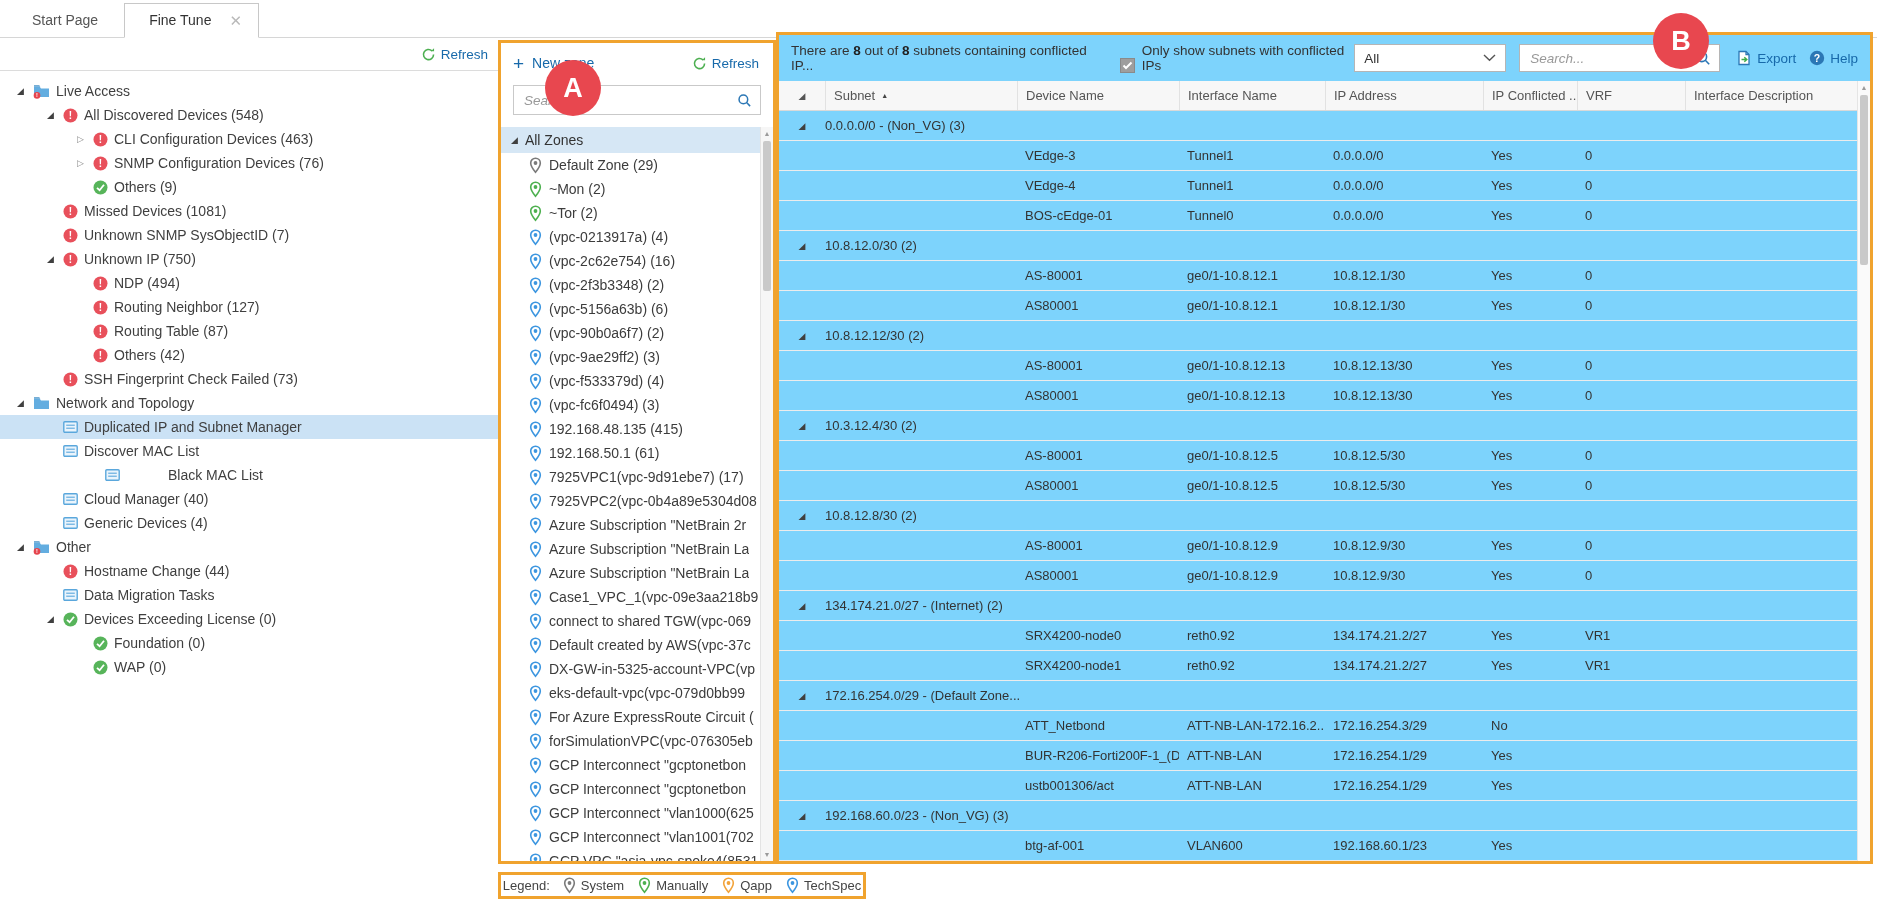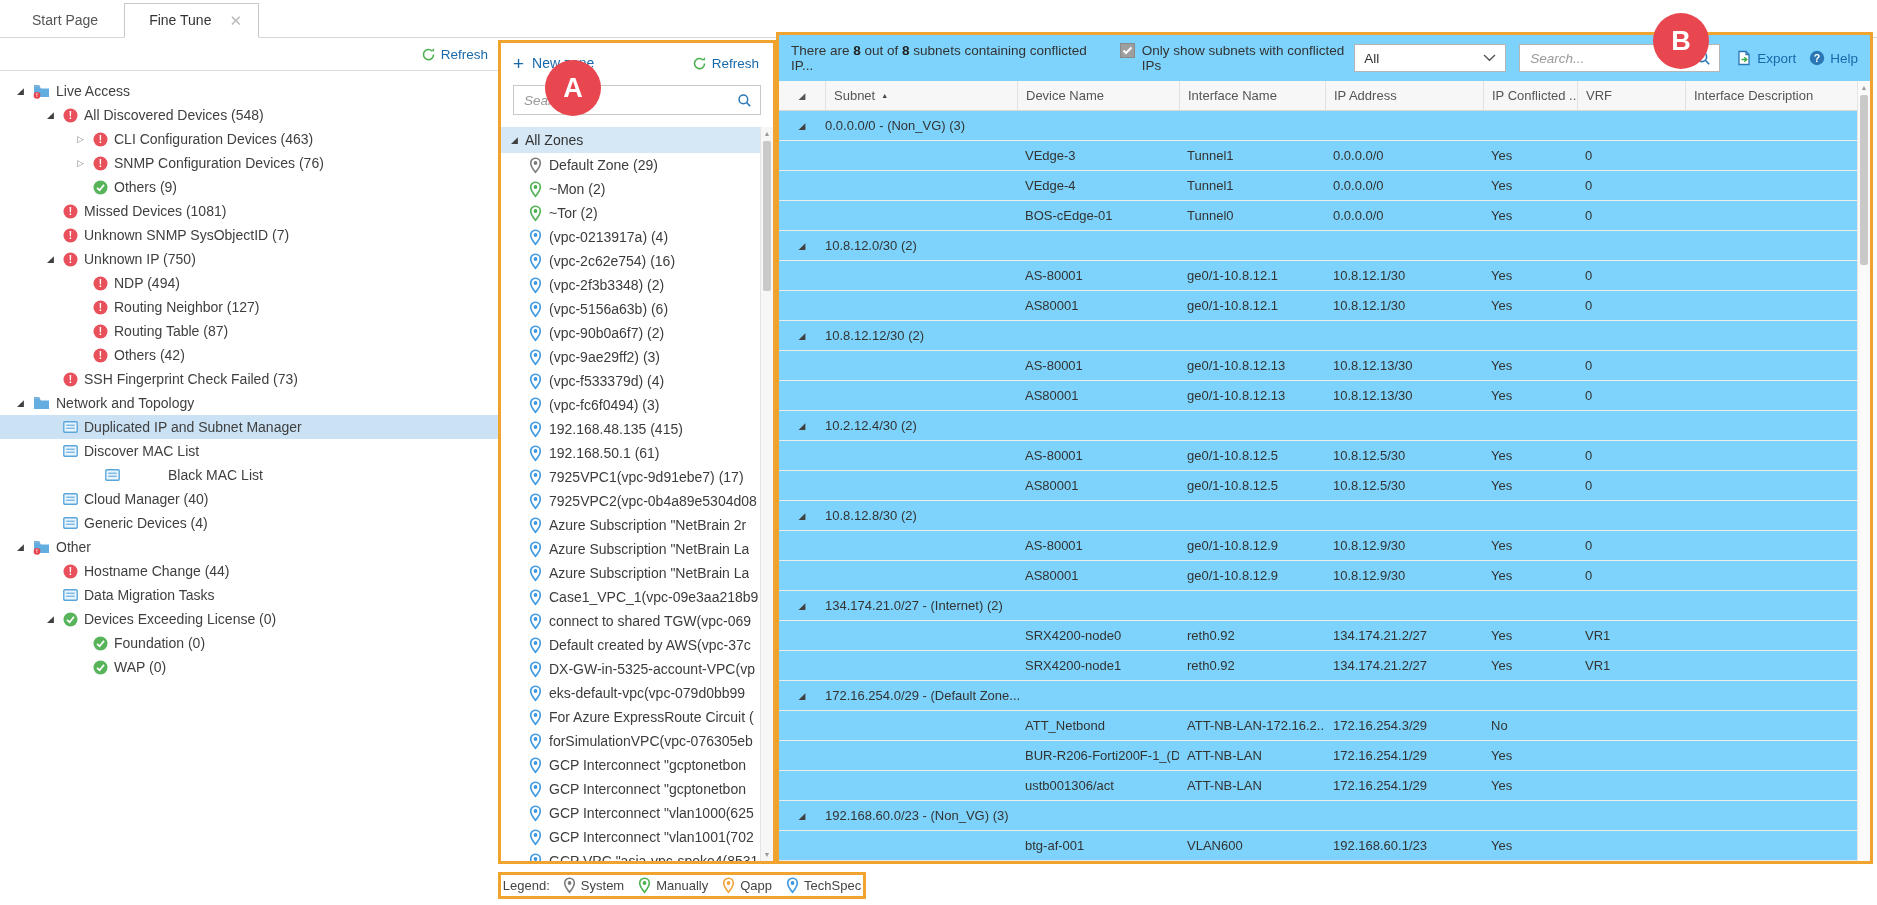--- a/index.html
+++ b/index.html
@@ -42,21 +42,21 @@
   .allzones { height:26px; background:#d6e7f5; display:flex; align-items:center; gap:7px; padding-left:10px; margin-right:13px; color:#333; }
   .zrow { height:24px; display:flex; align-items:center; gap:7px; padding-left:28px; margin-right:13px; white-space:nowrap; overflow:hidden; color:#3c3c3c; }
   .zrow .zlabel { overflow:hidden; white-space:nowrap; }
   
   .vscroll { position:absolute; right:0; top:0; bottom:0; width:13px; background:#f6f6f6; border-left:1px solid #e3e3e3; }
   .sarrow { height:13px; display:flex; align-items:center; justify-content:center; font-size:7px; color:#9a9a9a; }
   .sthumb { position:absolute; left:2px; right:2px; background:#c9c9c9; border-radius:2px; }
   
   .btoolbar { height:46px; display:flex; align-items:center; padding:0 12px; font-size:13.5px; color:#333; flex:0 0 46px; }
   .summary b { color:#222; }
-  .cbgroup { display:flex; align-items:flex-start; gap:7px; margin-left:26px; }
+  .cbgroup { display:flex; align-items:flex-end; gap:7px; margin-left:26px; }
   .checkbox { width:15px; height:15px; background:#9e9e9e; border:1px solid #8a8a8a; display:inline-flex; align-items:center; justify-content:center; }
   .spacer { flex:1; }
   .dropdown { width:160px; height:28px; border:1px solid #b5b5b5; display:flex; align-items:center; padding:0 9px; color:#333; background:#fff; }
   .dropdown .chev { margin-left:auto; }
   .bsearch { width:212px; height:28px; border:1px solid #b5b5b5; display:flex; align-items:center; padding:0 8px; margin-left:13px; background:#fff; }
   .bsearch input { border:0; outline:0; flex:1; width:100%; font-family:"Liberation Sans",sans-serif; font-size:13.5px; font-style:italic; color:#555; }
   .bsearch input::placeholder { color:#999; font-style:italic; }
   .blink { margin-left:16px; }
   
   .tablewrap { position:relative; flex:1; overflow:hidden; }
@@ -853,21 +853,21 @@
           <span class="cell c1"></span>
           <span class="cell c2">AS80001</span>
           <span class="cell c3">ge0/1-10.8.12.13</span>
           <span class="cell c4">10.8.12.13/30</span>
           <span class="cell c5">Yes</span>
           <span class="cell c6">0</span>
           <span class="cell c7"></span>
         </div>
         <div class="gr">
           <span class="gexp">◢</span>
-          <span class="glabel">10.2.12.4/30 (2)</span>
+          <span class="glabel">10.3.12.4/30 (2)</span>
         </div>
         <div class="dr">
           <span class="cell c0"></span>
           <span class="cell c1"></span>
           <span class="cell c2">AS-80001</span>
           <span class="cell c3">ge0/1-10.8.12.5</span>
           <span class="cell c4">10.8.12.5/30</span>
           <span class="cell c5">Yes</span>
           <span class="cell c6">0</span>
           <span class="cell c7"></span>

